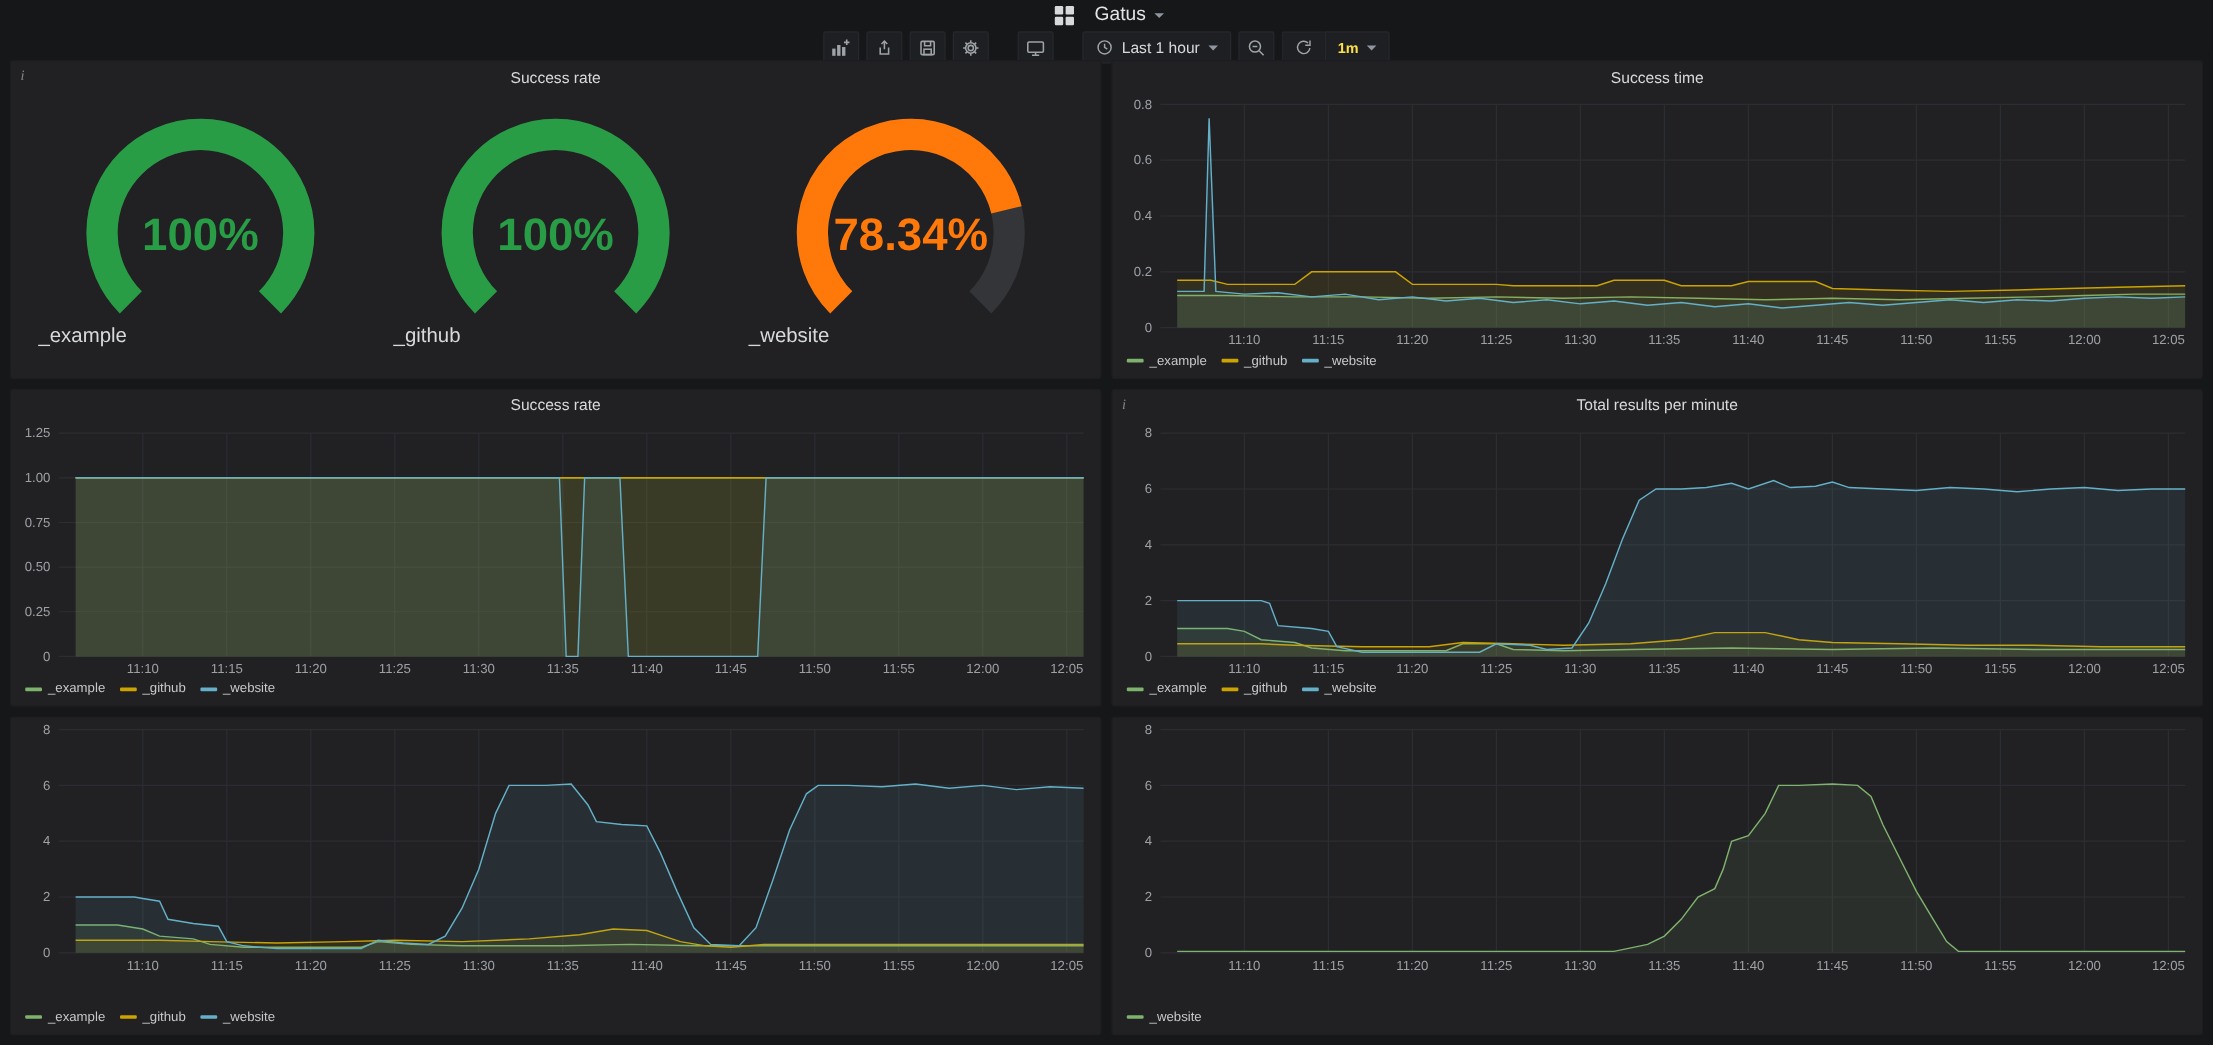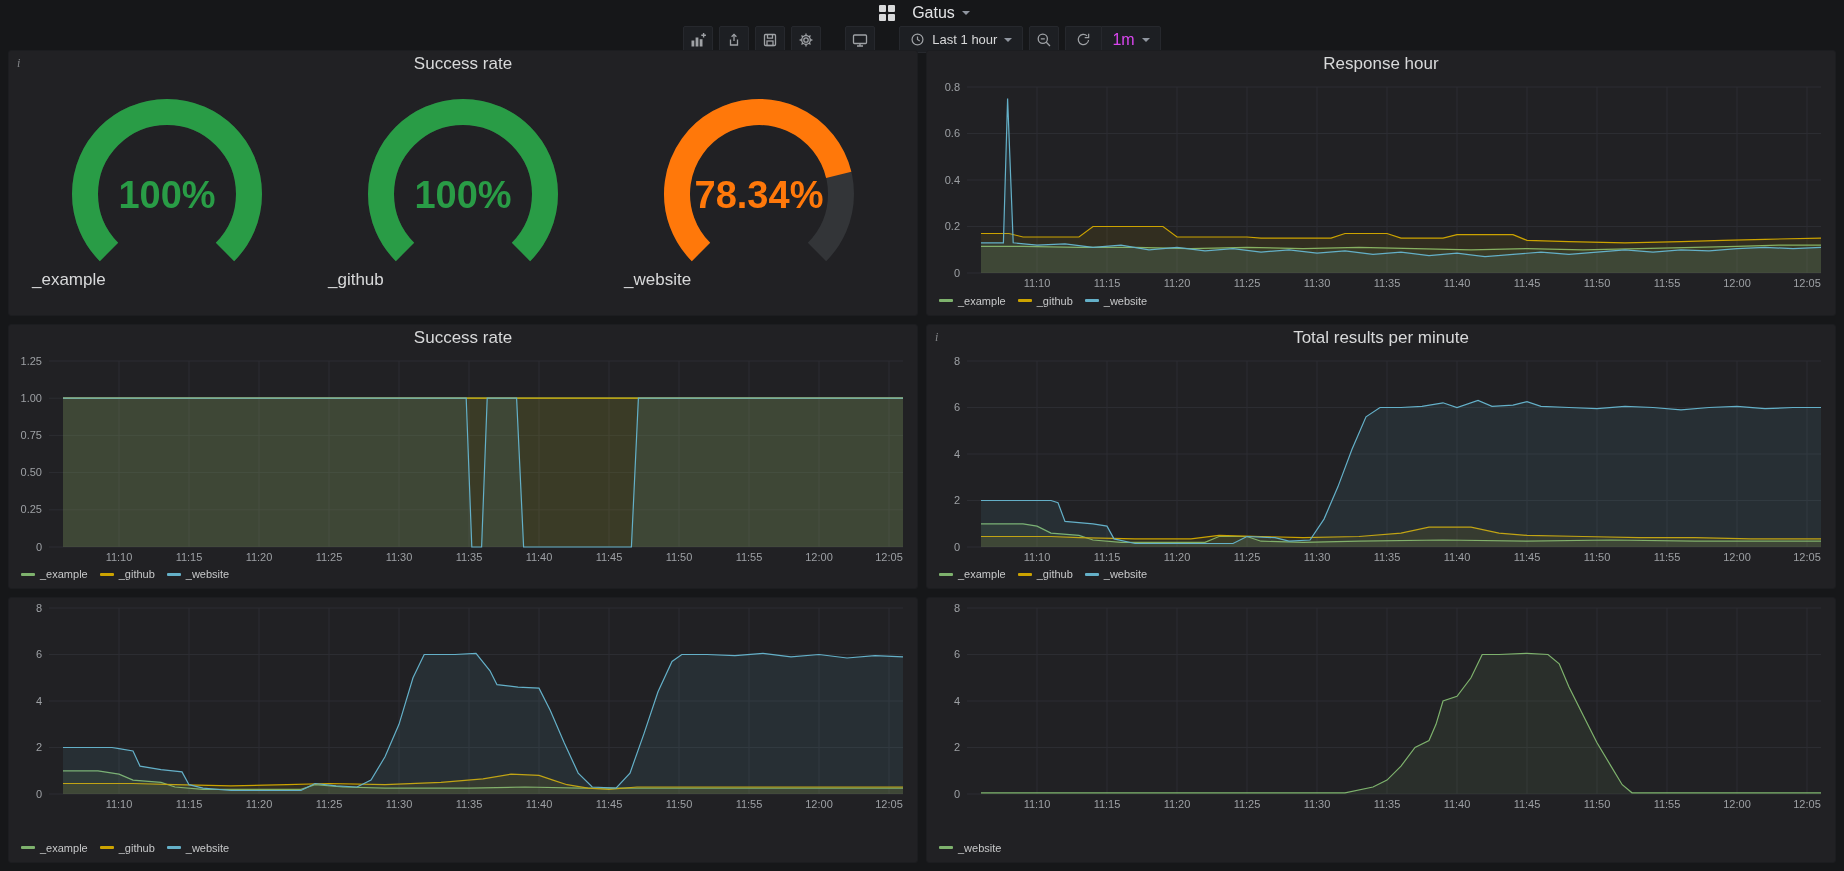--- a/index.html
+++ b/index.html
@@ -21,30 +21,30 @@
     background:#1d1f23; border:1px solid #26282d; border-radius:2px; cursor:pointer; color:#9fa2a6; }
   .icon-btn svg, .nav-btn svg { display:block; }
   .nav-gap { width:12px; }
   .nav-btn { height:27px; display:flex; align-items:center; gap:7px; padding:0 10px;
     background:#1d1f23; border:1px solid #26282d; border-radius:2px; cursor:pointer;
     color:#d8d9da; font-size:13px; font-family:inherit; }
   .nav-btn .ic { color:#9fa2a6; display:flex; }
   .btn-group { display:flex; }
   .btn-group .nav-btn:first-child { border-radius:2px 0 0 2px; border-right:none; }
   .btn-group .nav-btn:last-child { border-radius:0 2px 2px 0; }
-  .orange { color:#d946ef; font-weight:normal; font-size:16px; }
+  .orange { color:#fde047; font-weight:bold; font-size:12px; }
 
   
   .dashboard { position:absolute; top:42px; left:0; right:0; bottom:0; padding:8px;
     display:grid; grid-template-columns:1fr 1fr; grid-template-rows:1fr 1fr 1fr; gap:8px; }
   .panel { background:#212124; border:1px solid #1c1d20; border-radius:3px; position:relative;
     display:flex; flex-direction:column; min-height:0; }
   .panel-header { height:26px; flex:0 0 26px; display:flex; align-items:center; justify-content:center;
     cursor:pointer; }
-  .panel-title { font-size:17px; font-weight:500; color:#d8d9da; }
+  .panel-title { font-size:13px; font-weight:500; color:#d8d9da; }
   .info-corner { position:absolute; top:5px; left:8px; font-family:"Liberation Serif", serif;
     font-style:italic; font-size:12px; color:#85878a; cursor:pointer; }
   .chart-area { flex:1 1 auto; min-height:0; position:relative; }
   .chart-area svg { display:block; }
   .legend { flex:0 0 22px; display:flex; align-items:center; gap:12px; padding:0 12px 6px; }
   .legend-item { display:inline-flex; align-items:center; gap:5px; font-size:11px; color:#c7c8c9;
     cursor:pointer; }
   .legend-dash { width:14px; height:3px; border-radius:1px; display:inline-block; }
 
   
@@ -177,21 +177,21 @@
             <path d="M 77.01724394270312 155.9827560572969 A 82 82 0 1 1 214.74034333774782 78.8825303876769" stroke="#ff780a" stroke-width="26" fill="none"></path>
             <text x="135" y="112" text-anchor="middle" class="gauge-value" fill="#ff780a">78.34%</text>
           </svg>
           <div class="gauge-label">_website</div>
         </div>
       </div>
   </section>
 
   <section class="panel">
     <div class="panel-header">
-      <span class="panel-title">Response hour</span>
+      <span class="panel-title">Success time</span>
     </div>
     <div class="chart-area">
         <svg width="908" height="216">
           <line x1="40" x2="894" y1="196" y2="196" stroke="#2c2d32" stroke-width="1"></line>
           <text x="33" y="199.5" text-anchor="end" class="tick">0</text>
           <line x1="40" x2="894" y1="149.5" y2="149.5" stroke="#2c2d32" stroke-width="1"></line>
           <text x="33" y="153" text-anchor="end" class="tick">0.2</text>
           <line x1="40" x2="894" y1="103" y2="103" stroke="#2c2d32" stroke-width="1"></line>
           <text x="33" y="106.5" text-anchor="end" class="tick">0.4</text>
           <line x1="40" x2="894" y1="56.50000000000003" y2="56.50000000000003" stroke="#2c2d32" stroke-width="1"></line>

